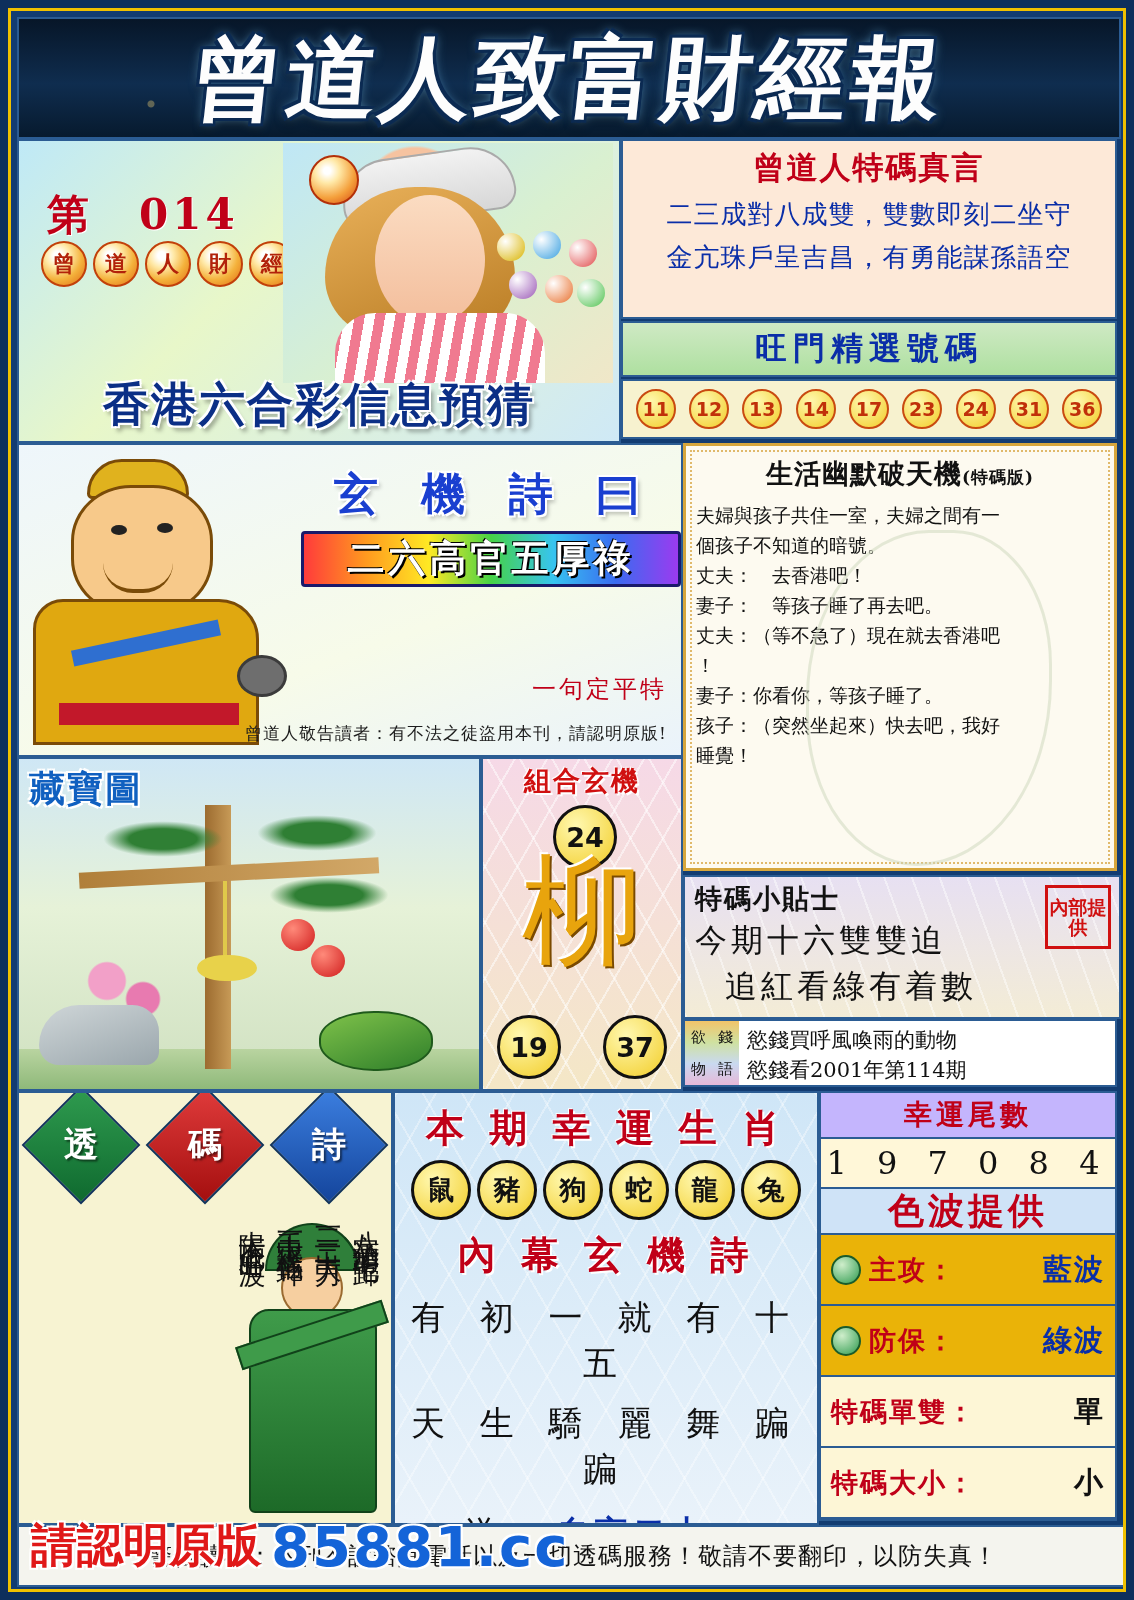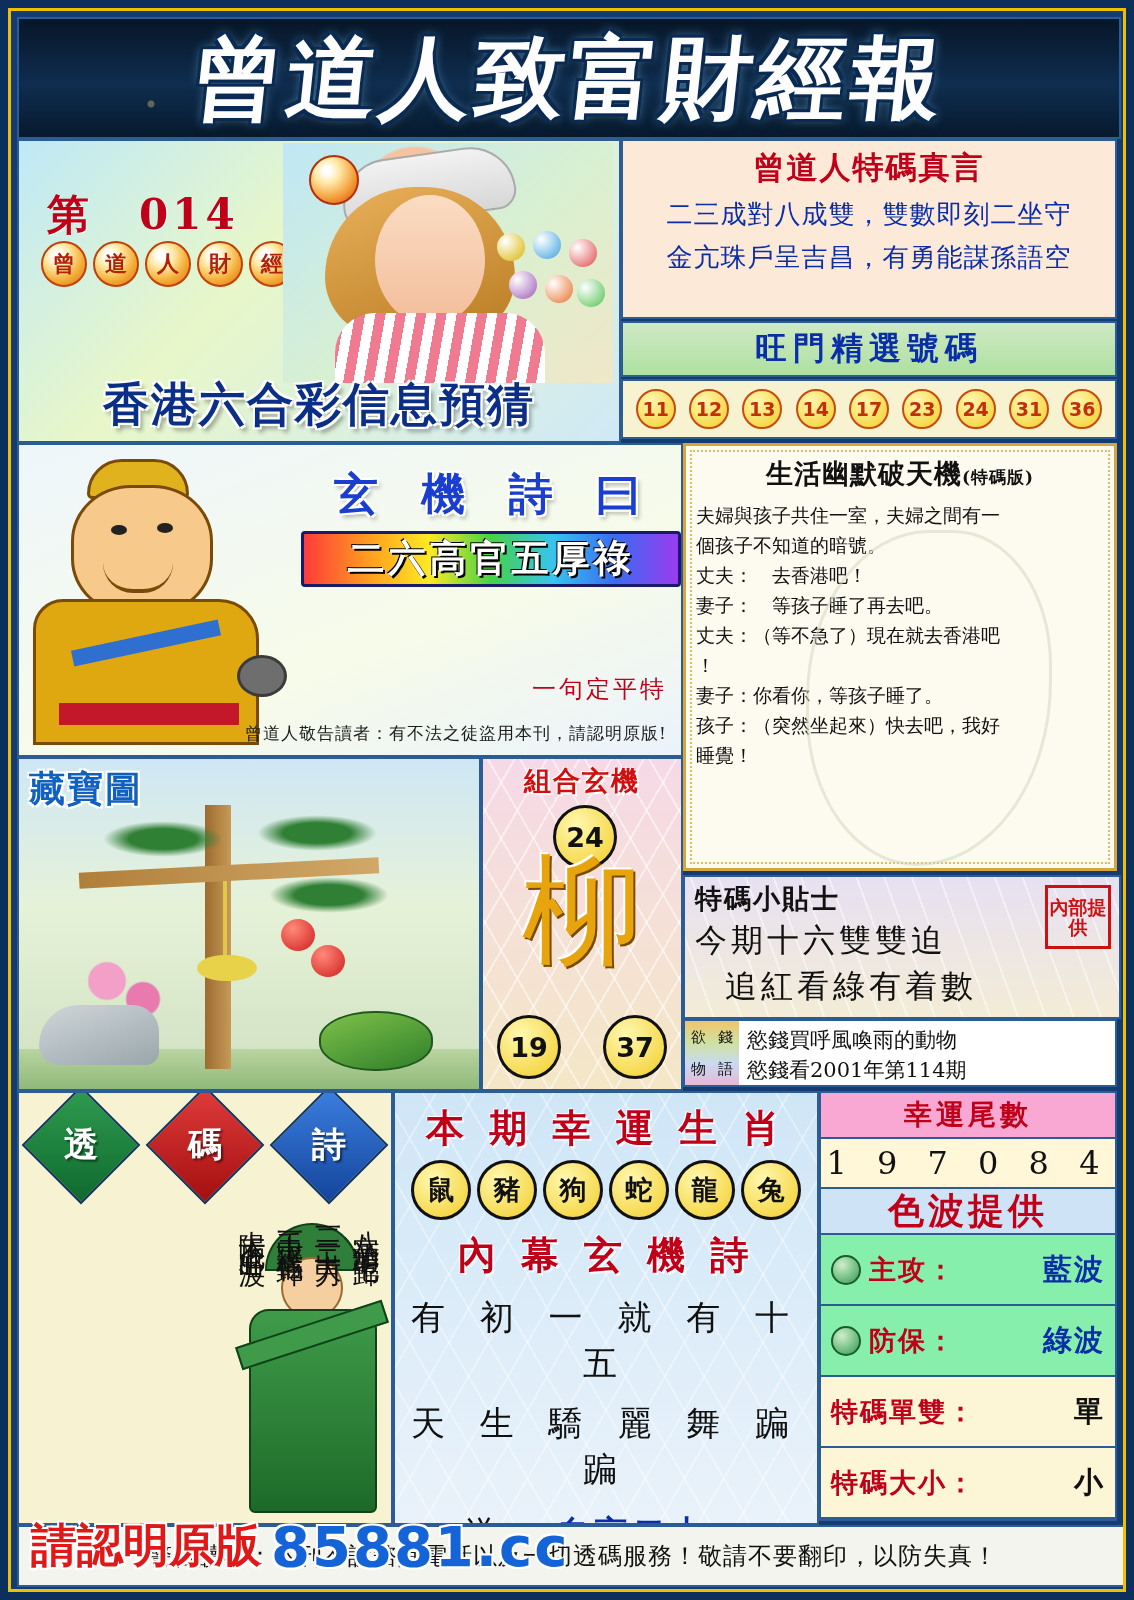--- a/index.html
+++ b/index.html
@@ -382,39 +382,39 @@
     font-family:"DejaVu Serif",serif;font-size:32px;color:#111;letter-spacing:6px;
   }
   .center .send b{color:#0a2ea8;}
   
   .right{
     position:absolute;left:808px;top:1080px;width:298px;height:430px;
     border:2px solid #2b5c93;background:#fff;box-sizing:border-box;
     display:flex;flex-direction:column;
   }
   .right .hdr{
-    height:44px;background:#f9a8d4;display:flex;align-items:center;justify-content:center;
+    height:44px;background:#c4b5fd;display:flex;align-items:center;justify-content:center;
     font-family:"DejaVu Serif",serif;font-weight:bold;font-size:28px;color:#c00018;letter-spacing:4px;
     border-bottom:2px solid #2b5c93;
   }
   .right .digits{
     height:48px;background:#fff7d8;display:flex;align-items:center;justify-content:center;
     font-family:"DejaVu Serif",serif;font-size:32px;letter-spacing:10px;color:#111;
     border-bottom:2px solid #2b5c93;
   }
   .right .hdr2{
     height:44px;background:#cfe3f7;display:flex;align-items:center;justify-content:center;
     font-family:"DejaVu Serif",serif;font-weight:bold;font-size:36px;color:#c00018;letter-spacing:4px;
     border-bottom:2px solid #2b5c93;
   }
   .right .row{
     flex:1;display:flex;align-items:center;gap:8px;padding:0 10px;
     border-bottom:2px solid #2b5c93;box-sizing:border-box;
   }
-  .right .row.g{background:#86efac;justify-content:center;}
+  .right .row.g{background:#eab308;justify-content:center;}
   .right .row.y{background:#fdf6d6;}
   .right .row .dot{
     width:26px;height:26px;border-radius:50%;
     background:radial-gradient(circle at 35% 30%,#cfeecb,#2f9b4f);
     border:2px solid #1a5c2b;flex:0 0 26px;
   }
   .right .row .lbl{
     font-family:"DejaVu Serif",serif;font-weight:bold;font-size:27px;color:#c00018;letter-spacing:2px;
   }
   .right .row .val{

